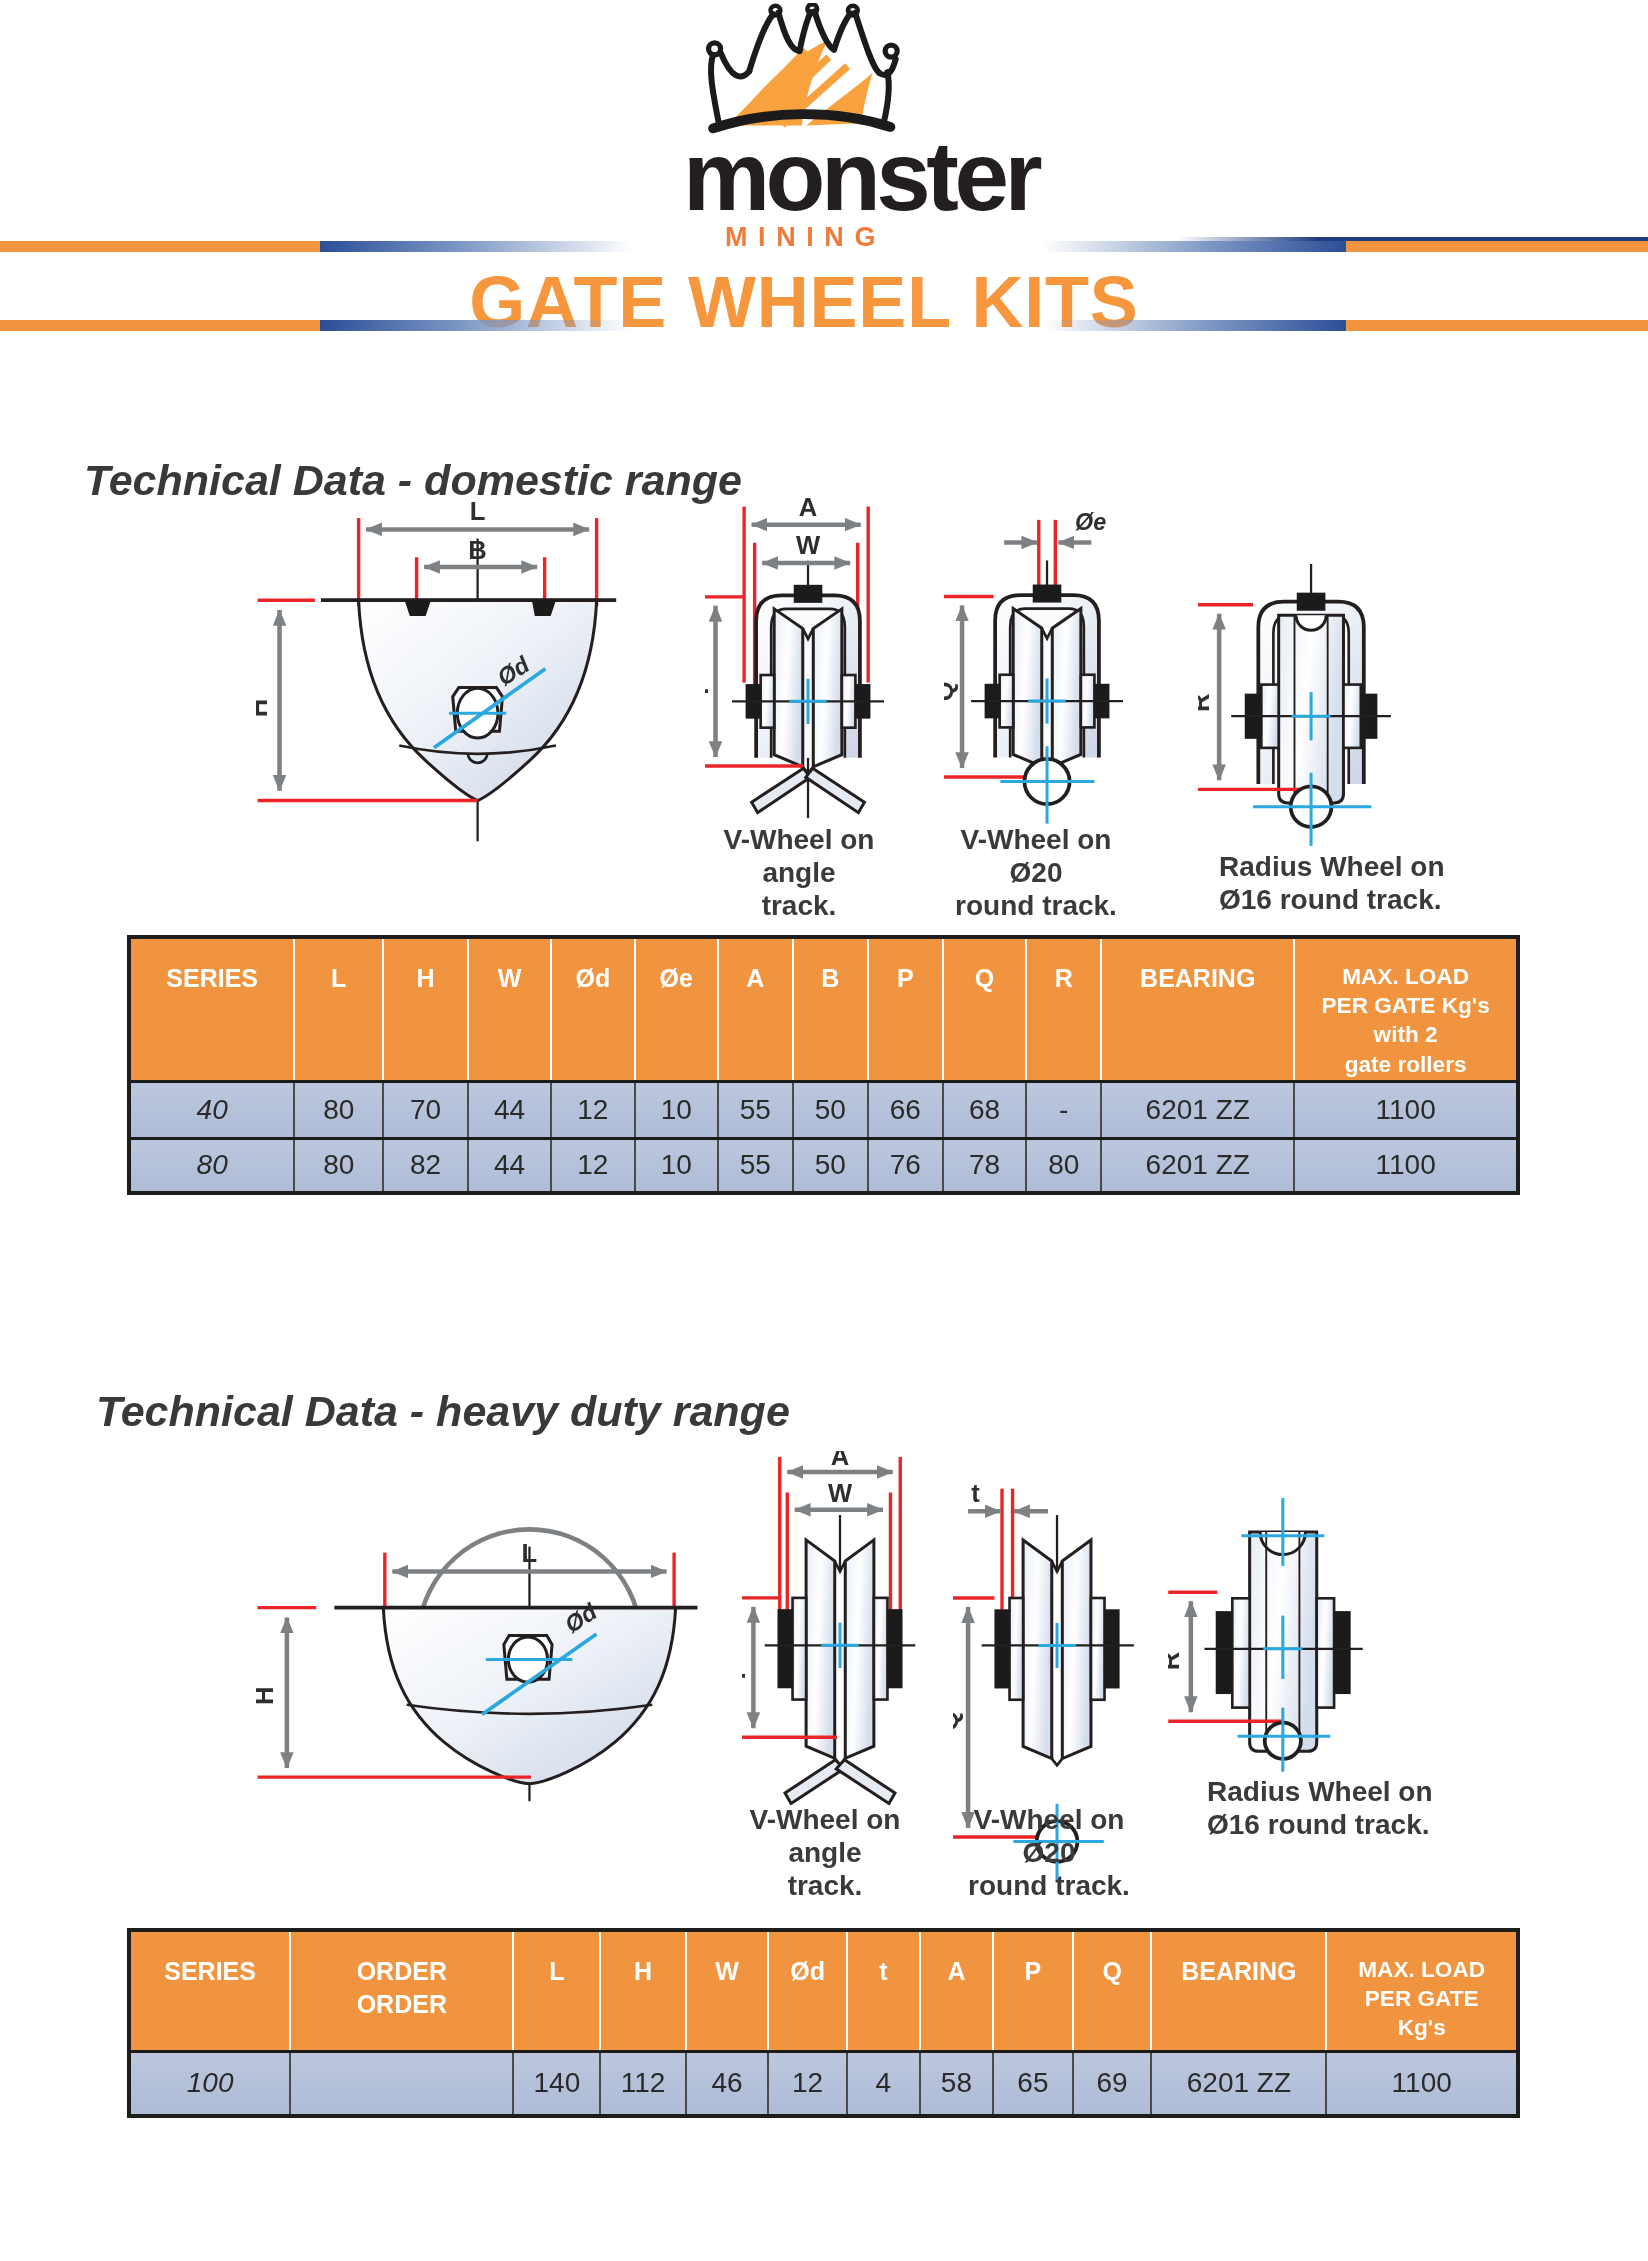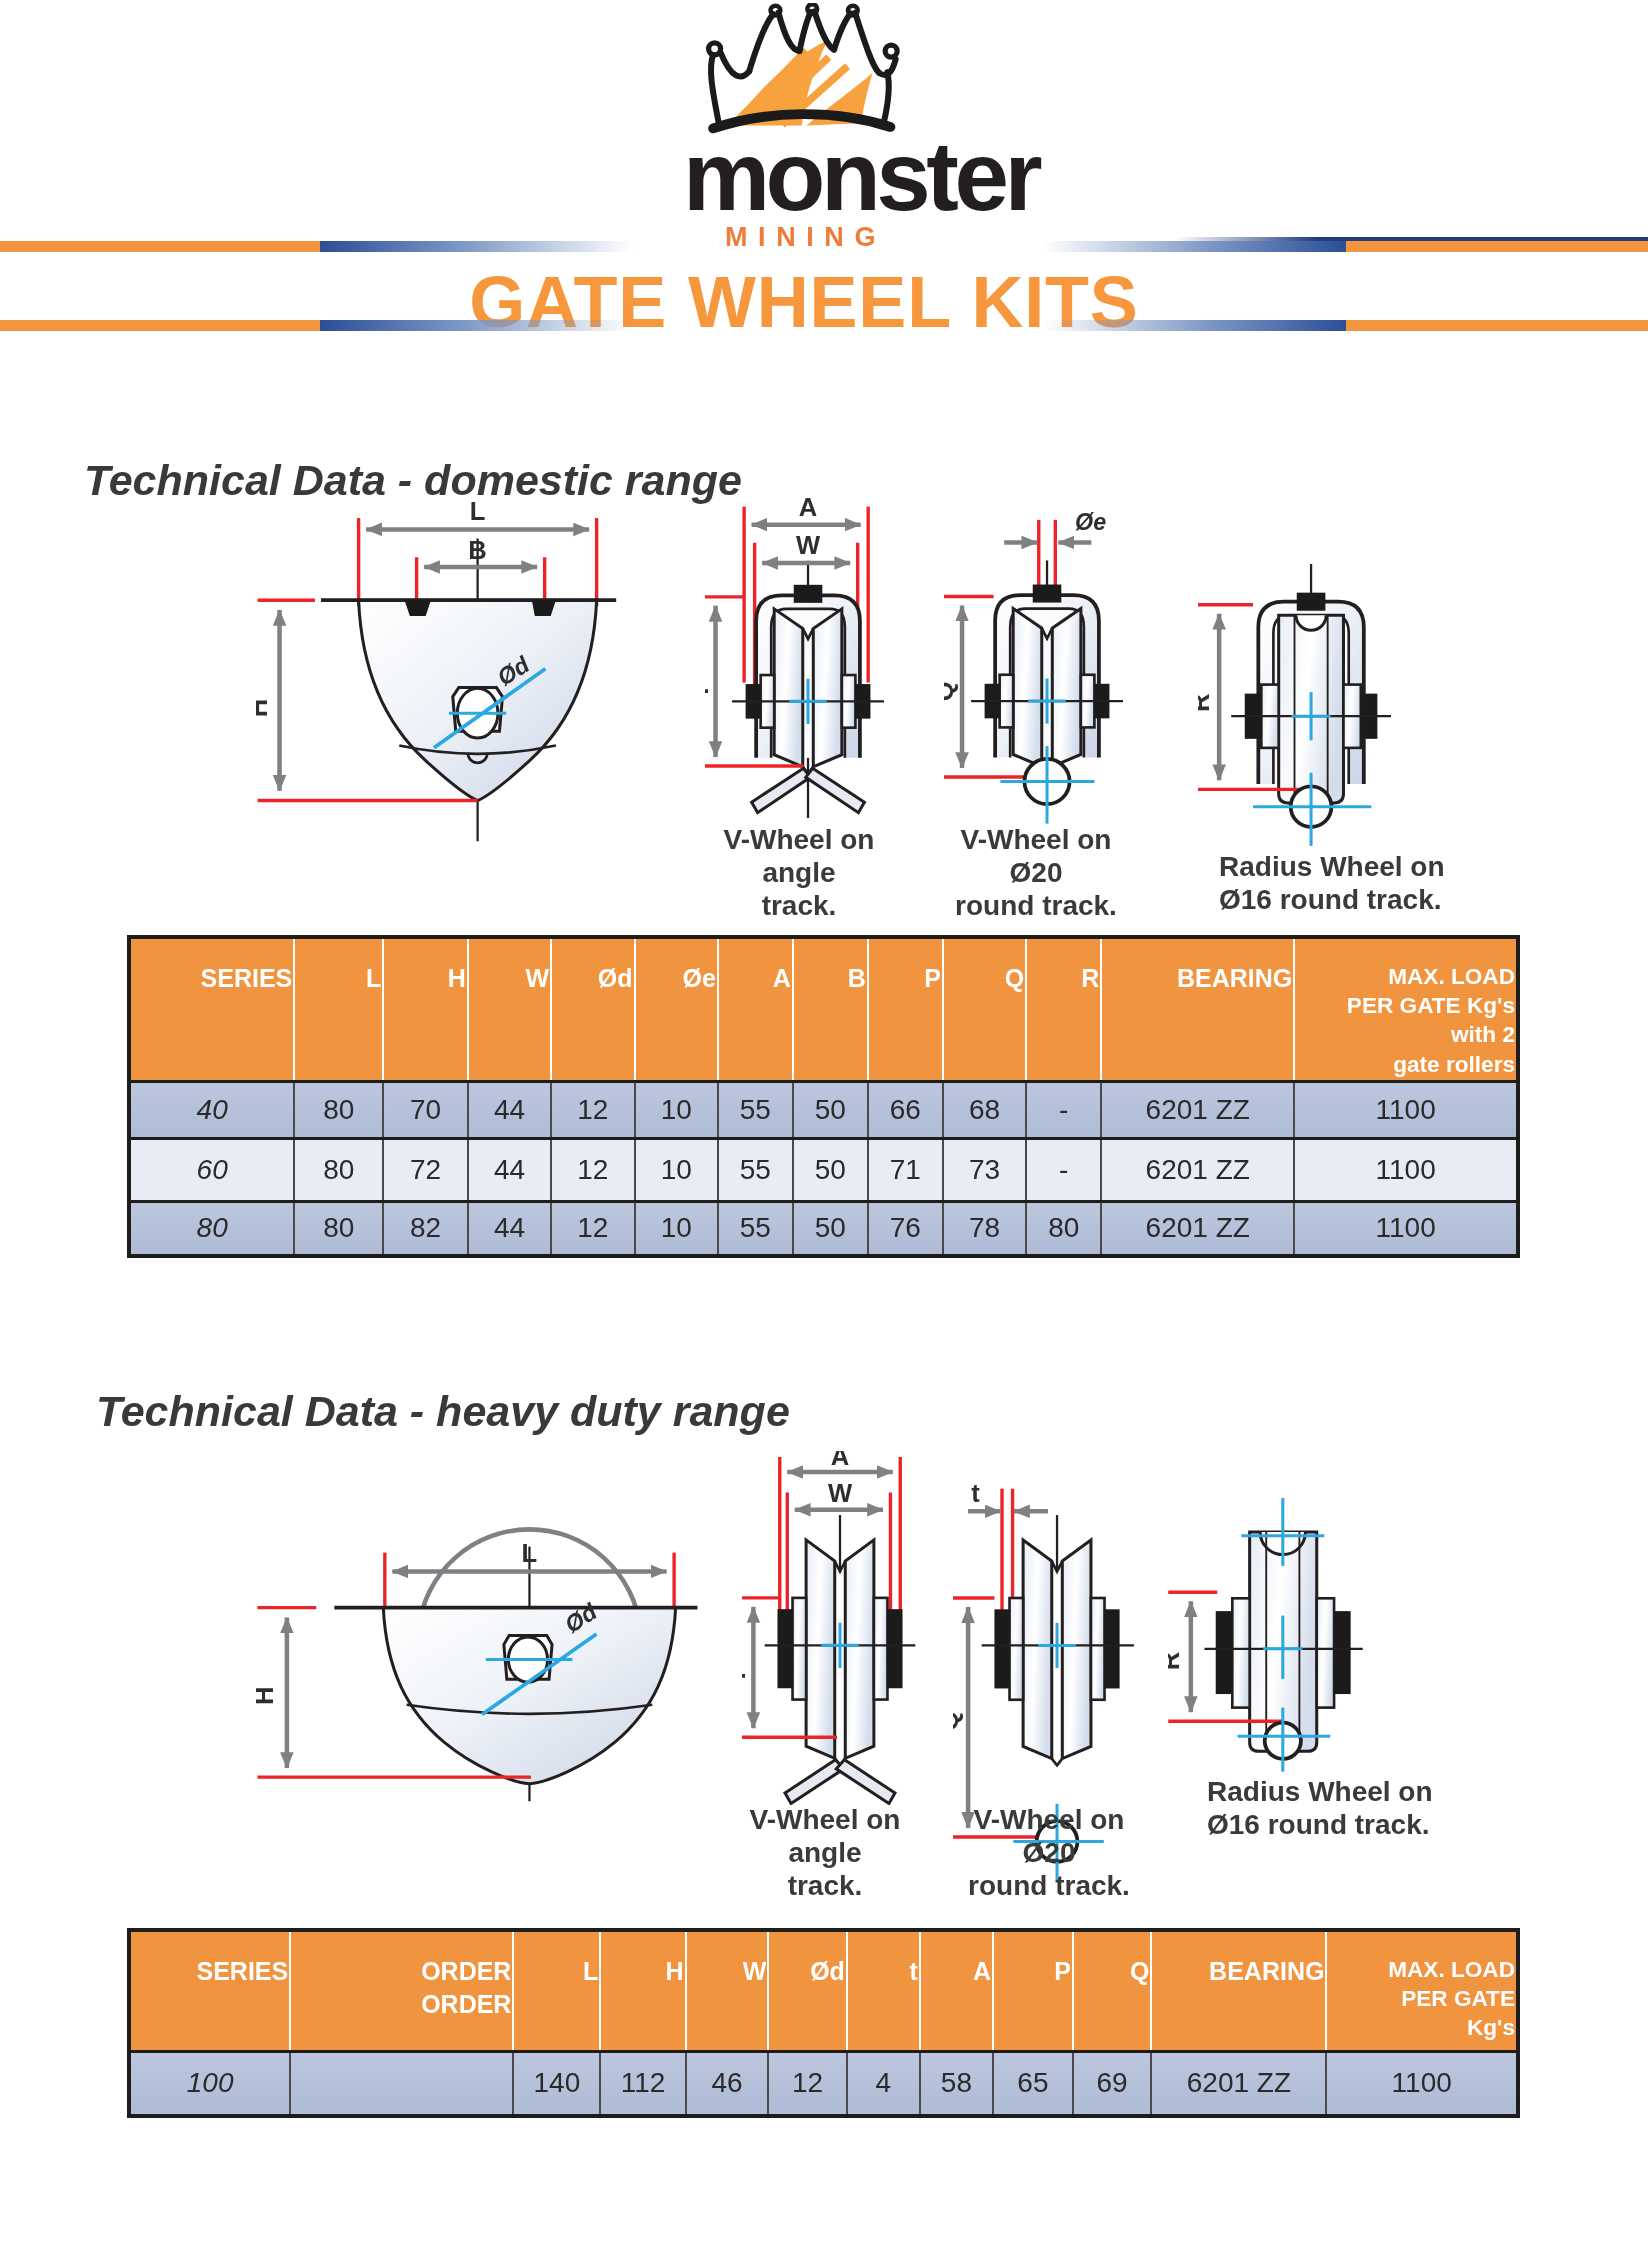--- a/index.html
+++ b/index.html
@@ -12,21 +12,21 @@
   .brand-word{position:absolute;left:672px;top:127px;width:377px;text-align:center;
          font-size:98px;font-weight:bold;letter-spacing:-4.5px;color:#231F20;line-height:1;}
   .brand-sub{position:absolute;left:617px;top:222px;width:377px;text-align:center;
          font-size:27px;font-weight:bold;letter-spacing:10.6px;color:#EE7C3B;}
   .heading{position:absolute;font-size:43px;font-weight:bold;font-style:italic;color:#39393A;}
   .caption{position:absolute;font-size:28px;font-weight:bold;line-height:1.18;color:#3A3A3B;text-align:center;}
   .caption.left{text-align:left;}
   table.spec{position:absolute;border-collapse:collapse;table-layout:fixed;
          border:4.5px solid #1D1D1B;background:#fff;}
   table.spec th{background:#F0943F;color:#fff;font-weight:bold;font-size:25px;
-         vertical-align:top;padding-top:22.6px;border-left:2.3px solid #fff;text-align:right;line-height:1.35;}
+         vertical-align:top;padding-top:22.6px;border-left:2.3px solid #fff;text-align:center;line-height:1.35;}
   table.spec th:first-child{border-left:none;}
   table.spec th.small{font-size:22.6px;line-height:1.3;}
   table.spec td{font-size:28px;color:#2A2A2A;text-align:center;vertical-align:middle;
          border-left:2.3px solid #4A4A4A;border-top:3.8px solid #1D1D1B;}
   table.spec td:first-child{border-left:none;font-style:italic;}
   tr.row-blue td{background:linear-gradient(180deg,#BCC7DE 0%,#AEBBD5 100%);}
   tr.row-light td{background:#E9ECF4;}
   .hdr-line{display:block;}
   svg text{font-family:"Liberation Sans",sans-serif;}
   .dimlab{font-size:34px;font-weight:bold;fill:#2E2E30;}
@@ -287,35 +287,20 @@
       <td>40</td>
           <td>80</td>
       <td>70</td>
           <td>44</td>
       <td>12</td>
           <td>10</td>
       <td>55</td>
           <td>50</td>
       <td>66</td>
           <td>68</td>
-      <td>-</td>
-          <td>6201 ZZ</td>
-      <td>1100</td>
-    </tr>
-    <tr class="row-light" style="height:63px">
-      <td>60</td>
-          <td>80</td>
-      <td>72</td>
-          <td>44</td>
-      <td>12</td>
-          <td>10</td>
-      <td>55</td>
-          <td>50</td>
-      <td>71</td>
-          <td>73</td>
       <td>-</td>
           <td>6201 ZZ</td>
       <td>1100</td>
     </tr>
     <tr class="row-blue" style="height:54px">
       <td>80</td>
           <td>80</td>
       <td>82</td>
           <td>44</td>
       <td>12</td>

